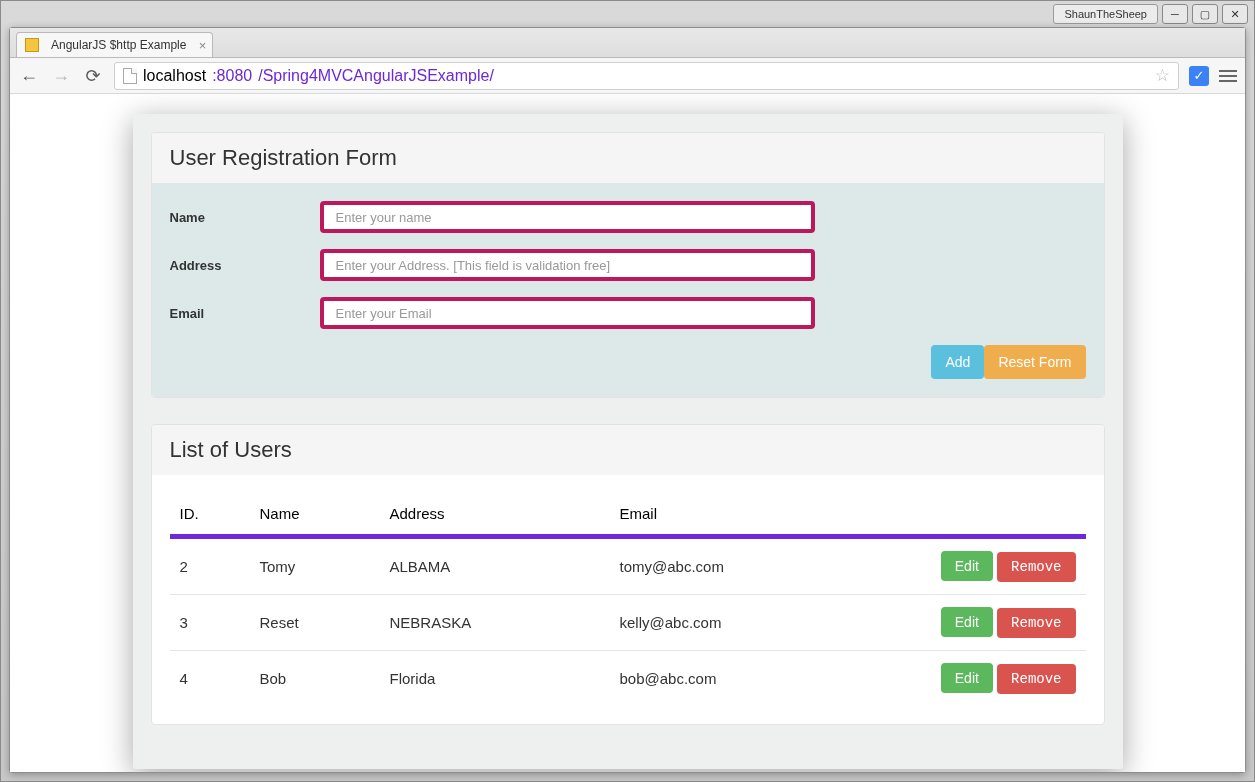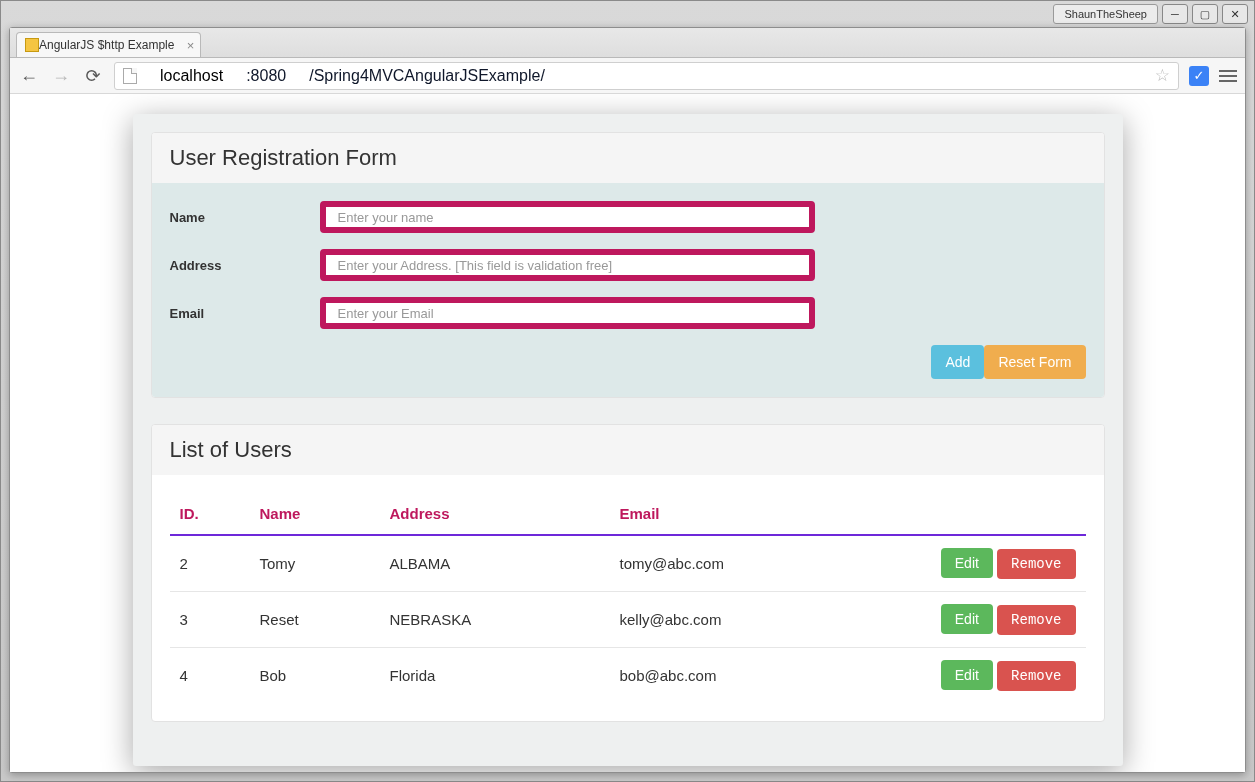--- a/index.html
+++ b/index.html
@@ -36,37 +36,37 @@
     display: flex; flex-direction: column;
   }
   .tab-strip {
     height: 30px; background: linear-gradient(#e8e8e8,#dedede);
     border-bottom: 1px solid #b9b9b9;
     display: flex; align-items: flex-end; padding-left: 6px;
   }
   .tab {
     background: #f7f7f7; border: 1px solid #b9b9b9; border-bottom: none;
     border-radius: 4px 4px 0 0; height: 25px; padding: 0 26px 0 8px;
-    display:flex; align-items:center; gap:0; font-size:12px; color:#333;
+    display:flex; align-items:center; gap:12px; font-size:12px; color:#333;
     position: relative;
   }
   .tab-close { position:absolute; right:6px; color:#888; font-size:13px; }
   .favicon { width:14px; height:14px; background:#f5c542; border:1px solid #c79a12; display:inline-block; }
   .addr-bar {
     height: 36px; display:flex; align-items:center; gap:10px;
     padding: 0 8px; border-bottom: 1px solid #d8d8d8; background:#f6f6f6;
   }
   .nav-btn { width:22px; text-align:center; color:#5a5a5a; font-size:18px; }
   .nav-btn.disabled { color:#b8b8b8; }
   .url-box {
     flex:1; height:28px; background:#fff; border:1px solid #cfcfcf; border-radius:3px;
-    display:flex; align-items:center; padding:0 8px; gap:23px; font-size:16px; color:#222;
+    display:flex; align-items:center; padding:0 8px; gap:6px; font-size:16px; color:#222;
   }
   .url-host-strong { color:#000; }
-  .url-rest { color:#0f172a; }
+  .url-rest { color:#6d28d9; }
   .page-icon { width:14px; height:16px; border:1px solid #aaa; background:#fff; position:relative; }
   .page-icon::after { content:""; position:absolute; right:-1px; top:-1px; width:5px; height:5px; background:#f6f6f6; border-left:1px solid #aaa; border-bottom:1px solid #aaa;}
   .star { color:#bcbcbc; font-size:17px; margin-left:auto; }
   .ext-badge { width:20px; height:20px; background:#3b82f6; border-radius:3px; display:flex; align-items:center; justify-content:center; color:#fff; font-size:13px;}
   .menu-icon { width:18px; display:flex; flex-direction:column; gap:3px; }
   .menu-icon span { height:2px; background:#666; }
   
   .viewport {
     flex:1; background:#fff; overflow:auto; padding: 0 12px;
   }
@@ -88,38 +88,38 @@
   }
   .panel-body {
     padding: 18px;
   }
   .panel-body.form {
     background:#dde9e9;
   }
   .form-row { display:flex; align-items:center; margin-bottom: 16px; }
   .form-label { width:150px; font-weight:bold; font-size:13px; color:#333; }
   .form-input {
-    width: 495px; height: 32px; border:6px solid #be185d; border-radius:4px;
+    width: 495px; height: 32px; border:4px solid #be185d; border-radius:4px;
     padding: 0 12px; font-size:13px; color:#555; background:#fff;
   }
   .form-input::placeholder { color:#999; }
   .form-actions { display:flex; justify-content:flex-end; margin-top: 10px; }
   .btn {
     height: 34px; padding: 0 14px; border:none; border-radius:4px;
     font-size:14px; color:#fff; cursor:pointer;
   }
   .btn-primary { background:#5bc0de; }
   .btn-warning { background:#f0ad4e; }
   .btn-success { background:#5cb85c; }
   .btn-danger  { background:#d9534f;font-family:Liberation Mono, monospace; }
   .btn-sm { height:30px; padding:0 14px; font-size:14px; }
   
   table { width:100%; border-collapse: collapse; }
   th, td { text-align:left; padding: 12px 10px; font-size:15px; }
-  th { font-weight:bold; color:#be185d; border-bottom: 2px solid #6d28d9;}
+  th { font-weight:normal; color:#000000; border-bottom: 5px solid #6d28d9;}
   td { border-top: 1px solid #e6e6e6; color:#333; }
   td.actions { text-align:right; white-space:nowrap; }
 </style>
 </head>
 <body>
 
 <div class="os-frame">
   <div class="os-titlebar">
     <div class="os-app">ShaunTheSheep</div>
     <div class="os-btn">─</div>

